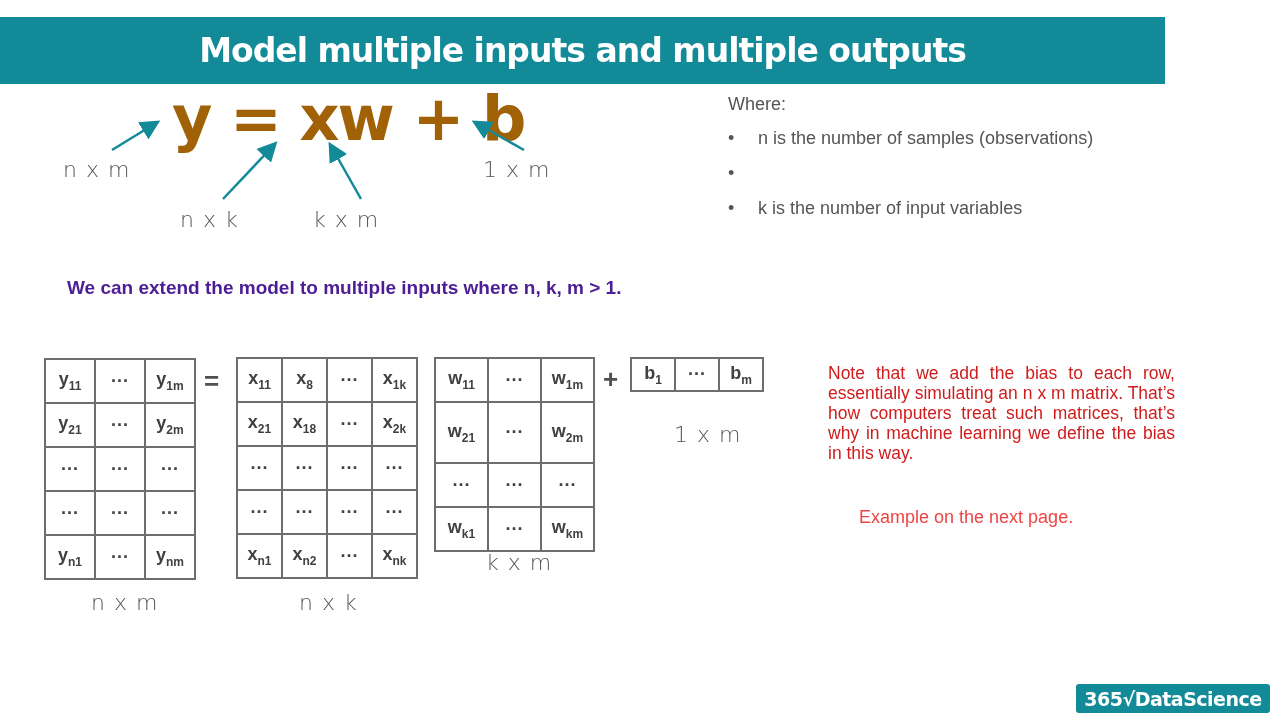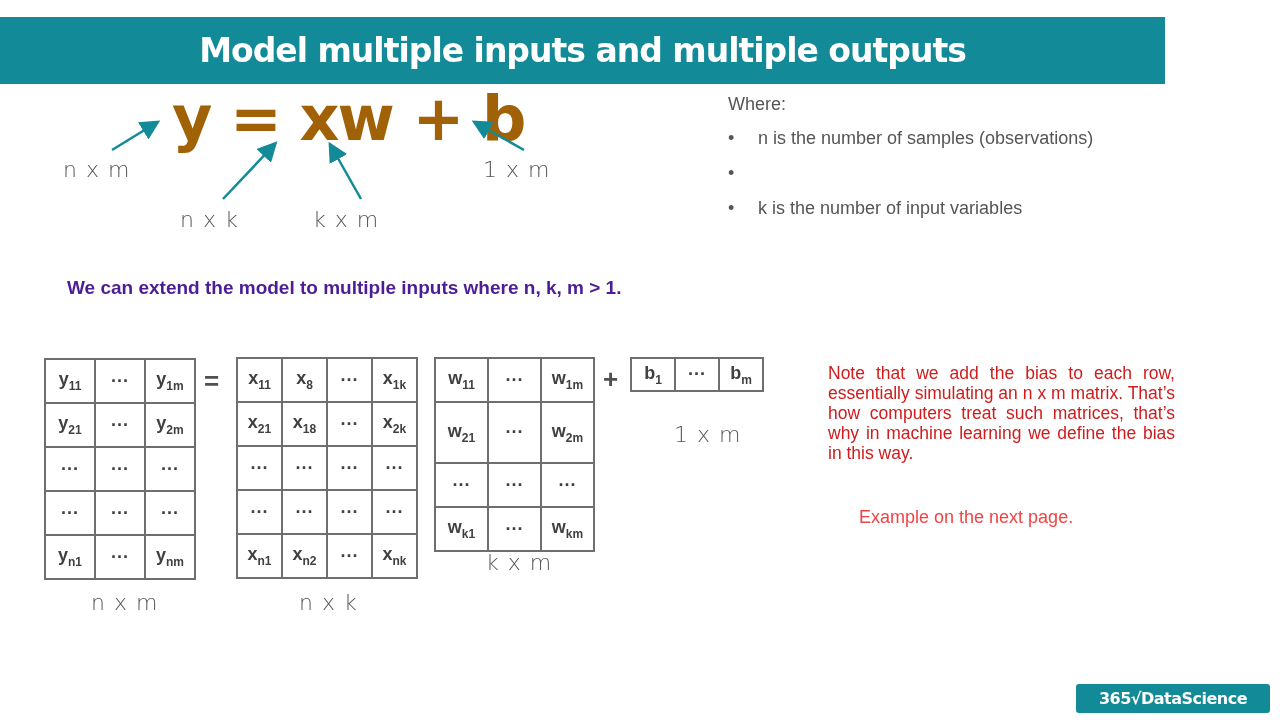--- a/index.html
+++ b/index.html
@@ -17,21 +17,21 @@
   .bullets li { font-size:18px; color:#555; height:35px; display:flex; }
   .bullets li .dot { width:30px; }
   .extend { position:absolute; left:67px; top:277px; font-size:19px; font-weight:bold; color:#4c1d95; }
   table.mat { position:absolute; border-collapse:collapse; }
   table.mat td { border:2px solid #6e6e6e; text-align:center; font-weight:bold; font-size:18px; color:#404040; padding:0; }
   table.mat td sub { font-size:12px; }
   .op { position:absolute; font-size:26px; font-weight:bold; color:#505050; }
   .note { position:absolute; left:828px; top:363px; width:347px; font-size:17.5px; color:#d01c1c; text-align:justify; line-height:20px; }
   .example { position:absolute; left:828px; top:507px; font-size:18px; color:#ef4444;margin-left:31px; }
   .logo { position:absolute; left:1076px; top:684px; width:194px; height:29px; background:#128a98; border-radius:3px;
-          color:#fff; font-family:"DejaVu Sans", sans-serif; font-weight:bold; font-size:16px; display:flex; align-items:center; justify-content:center; letter-spacing:-0.5px; }
+          color:#fff; font-family:"DejaVu Sans", sans-serif; font-weight:bold; font-size:19px; display:flex; align-items:center; justify-content:center; letter-spacing:-0.5px; }
 </style>
 </head>
 <body>
 
 <div class="banner">
   <span class="title">Model multiple inputs and multiple outputs</span>
 </div>
 
 <div class="eq">y = xw + b</div>
 

